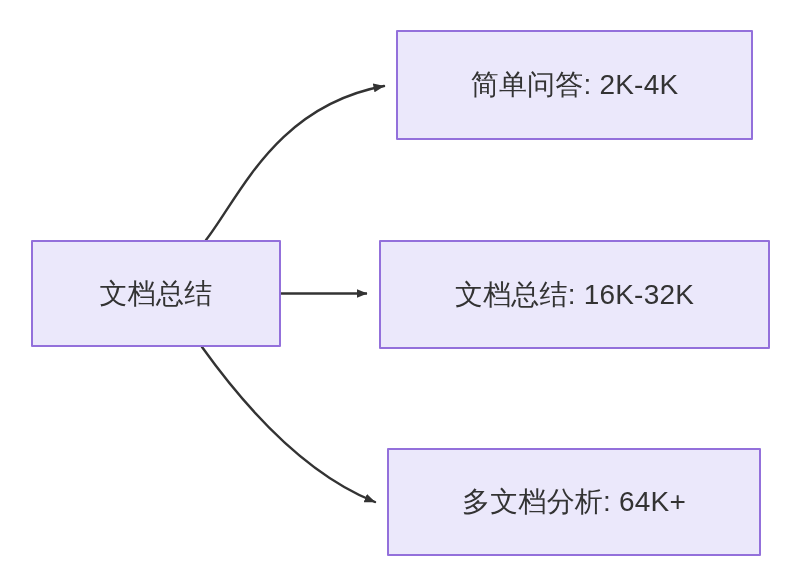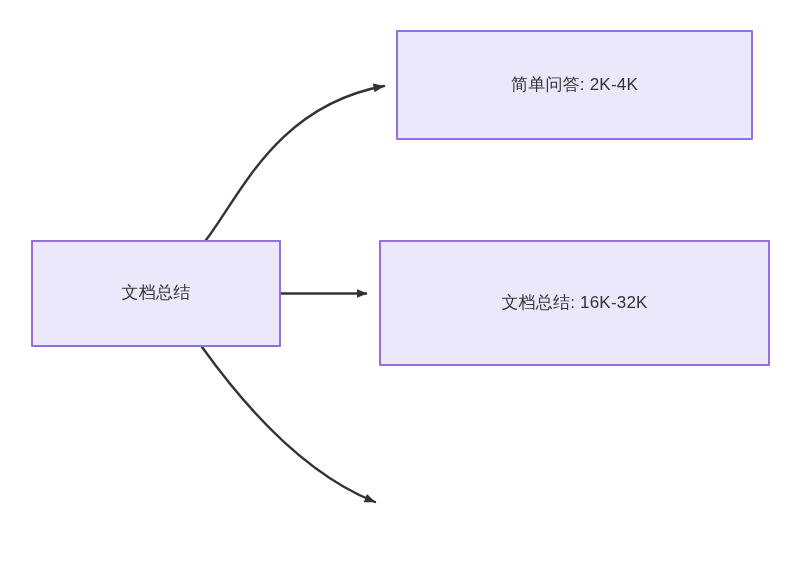--- a/index.html
+++ b/index.html
@@ -32,21 +32,21 @@
     display: flex;
     align-items: center;
     justify-content: center;
     background: #ebe8fb;
     border: 2px solid #9370db;
     border-radius: 1px;
     color: #333333;
     text-align: center;
   }
   .node-label {
-    font-size: 17px;
+    font-size: 28px;
     line-height: 1.2;
     color: #333333;
     white-space: nowrap;
     letter-spacing: 0.2px;
   }
   #node-root {
     left: 31px;
     top: 240px;
     width: 250px;
     height: 107px;
@@ -54,21 +54,21 @@
   #node-simple-qa {
     left: 396px;
     top: 30px;
     width: 357px;
     height: 110px;
   }
   #node-doc-summary {
     left: 379px;
     top: 240px;
     width: 391px;
-    height: 126px;
+    height: 109px;
   }
   #node-multi-doc {
     left: 387px;
     top: 448px;
     width: 374px;
     height: 108px;
   }
 </style>
 </head>
 <body>
@@ -94,14 +94,17 @@
   </div>
 
   <div class="node" id="node-simple-qa">
     <span class="node-label">简单问答: 2K-4K</span>
   </div>
 
   <div class="node" id="node-doc-summary">
     <span class="node-label">文档总结: 16K-32K</span>
   </div>
 
+  <div class="node" id="node-multi-doc">
+    <span class="node-label">多文档分析: 64K+</span>
+  </div>
 
 </div>
 
 </body></html>

